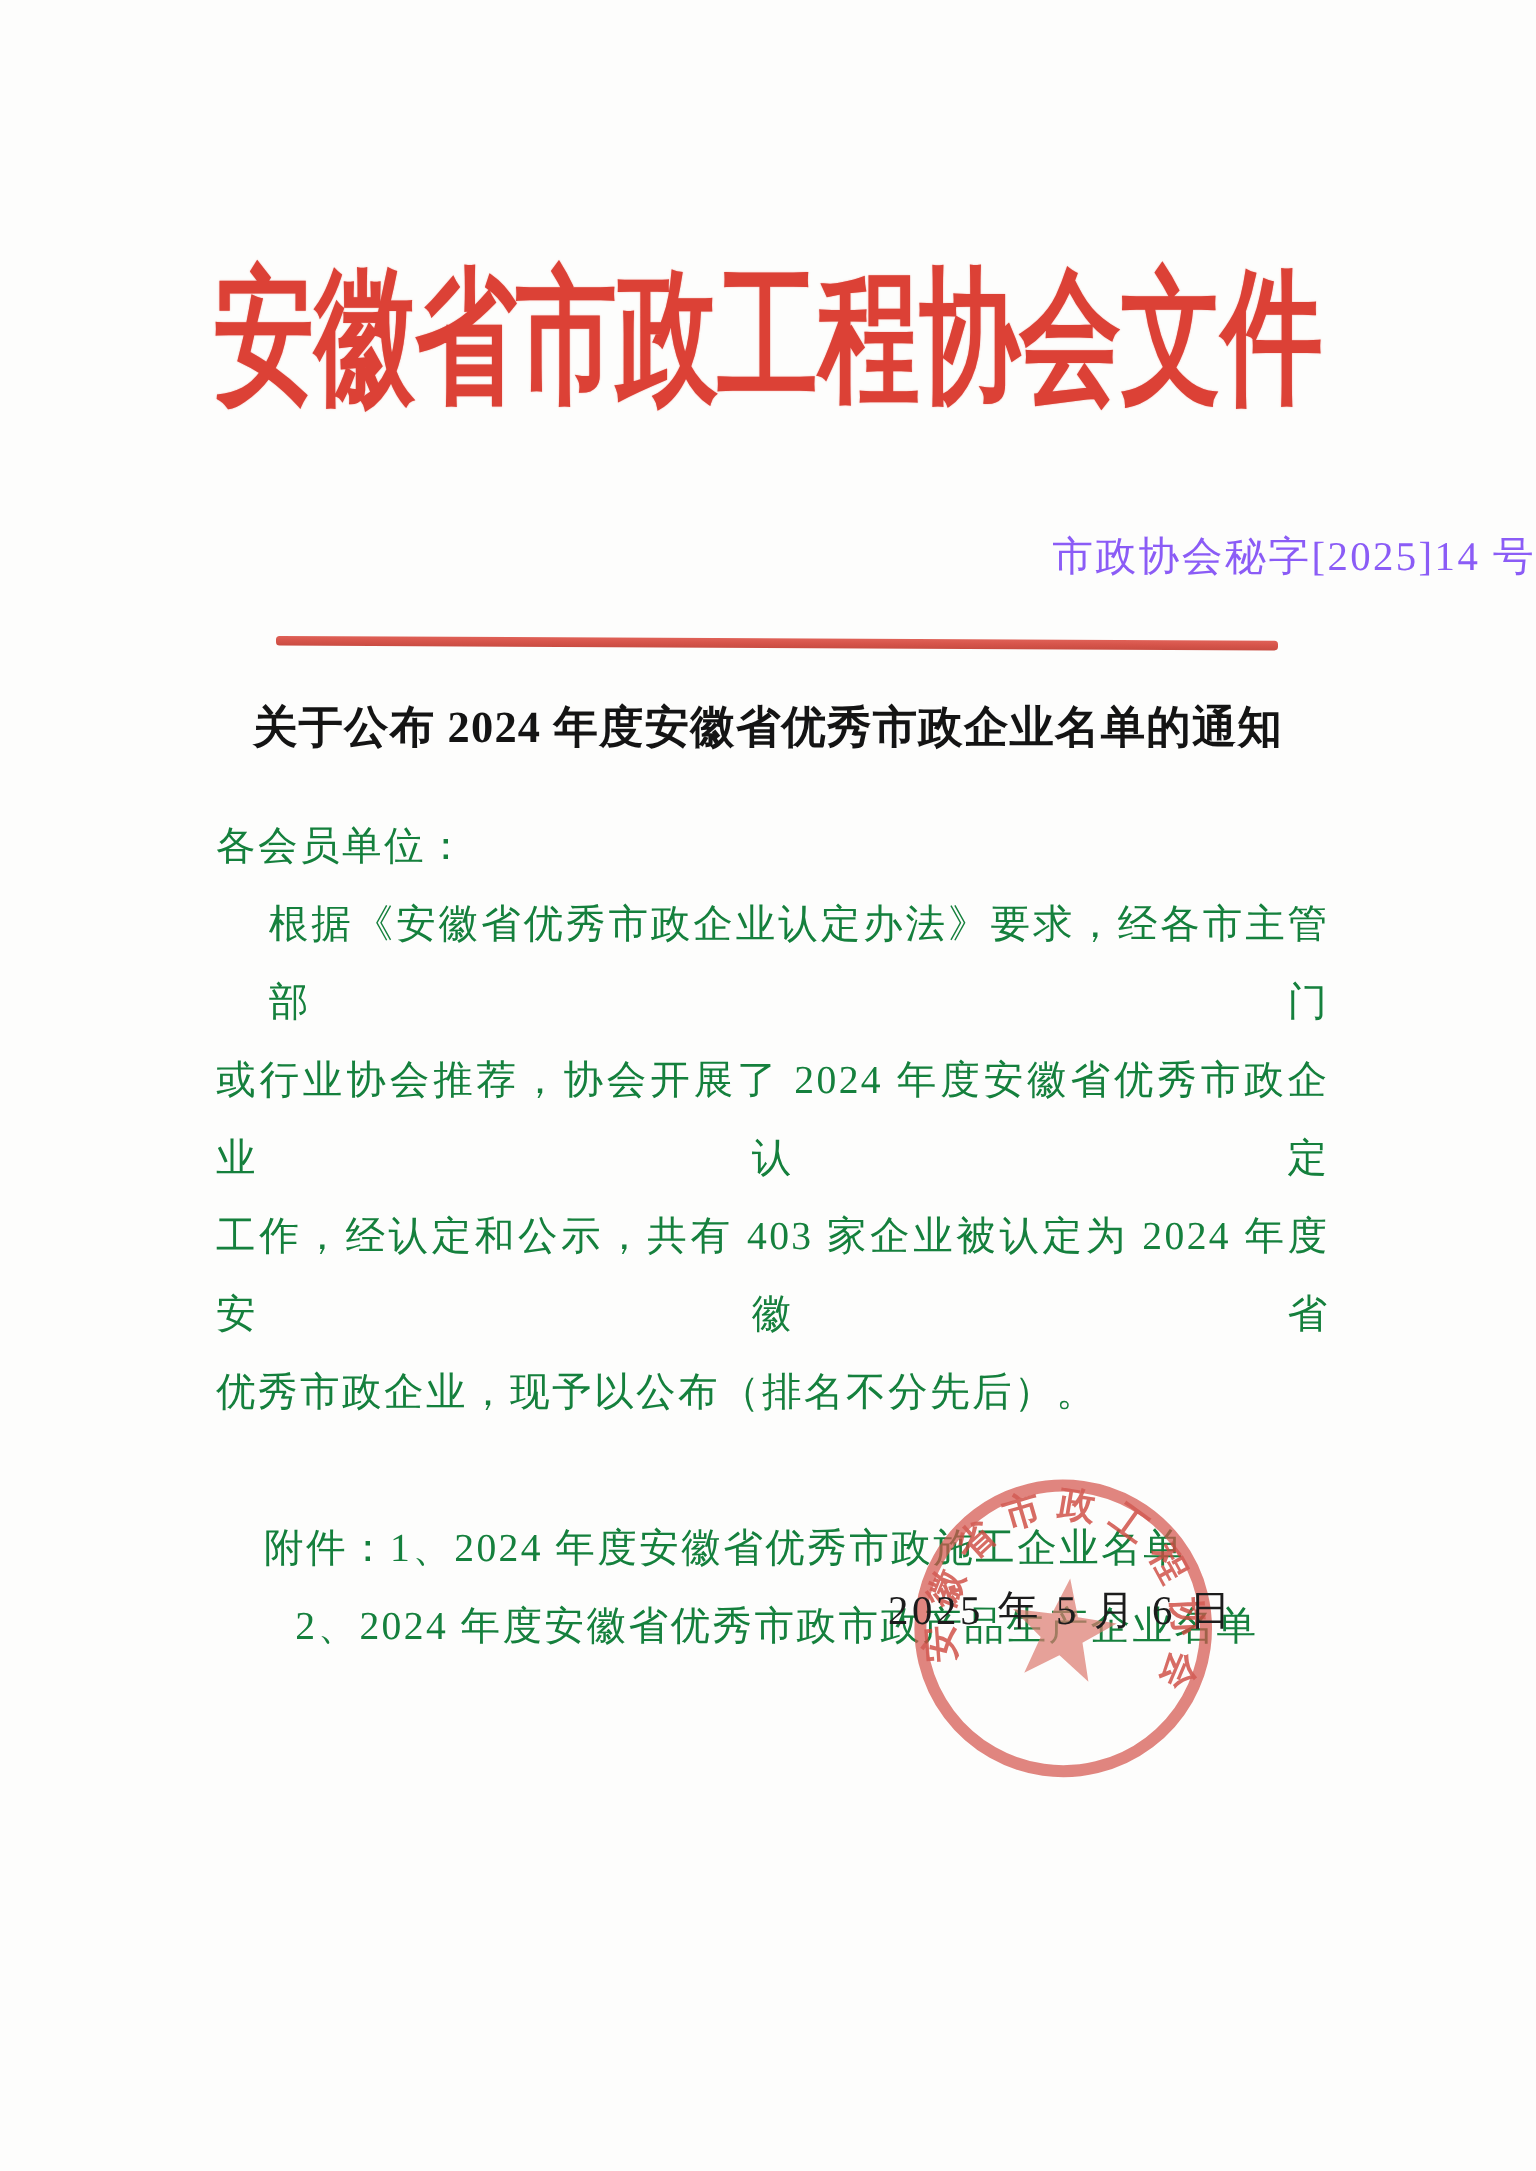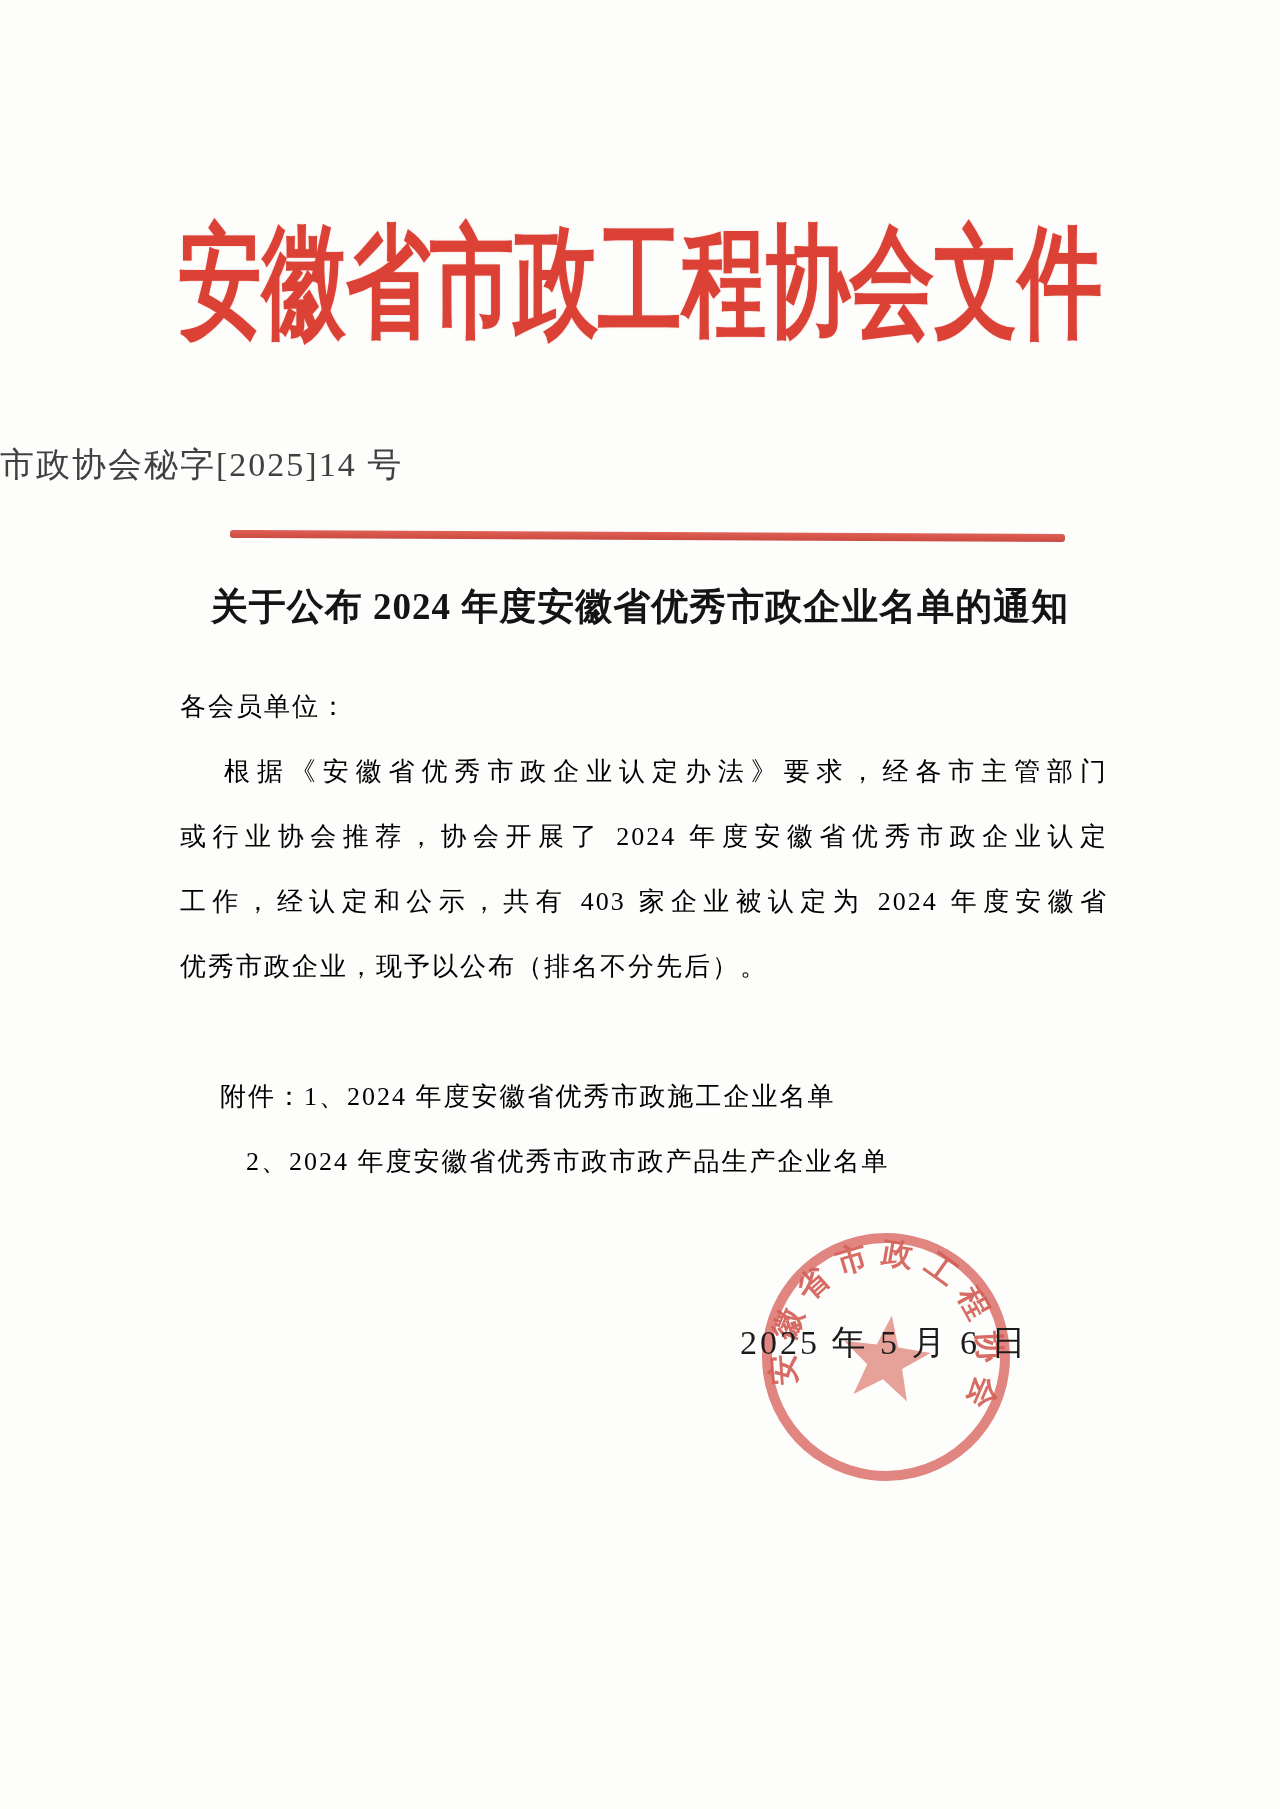--- a/index.html
+++ b/index.html
@@ -26,47 +26,47 @@
     color:#dc4136;
     letter-spacing:0px;
     transform:scaleY(1.45);
     transform-origin:center center;
     white-space:nowrap;
     text-shadow:0 0 1px rgba(220,65,54,.55);
   }
   
   .doc-number{
     position:absolute;top:444px;left:0;width:1280px;
-    text-align:left;
+    text-align:right;
     font-size:34px;line-height:42px;
     letter-spacing:2px;
-    color:#404040;
+    color:#8b5cf6;
   }
   
   .red-rule{
     position:absolute;top:532px;left:230px;width:835px;height:8px;
     background:linear-gradient(180deg,#df6157 0%,#d7554b 45%,#c94c42 100%);
     border-radius:3px;
     transform:rotate(0.28deg);
   }
   
   .notice-title{
     position:absolute;top:572px;left:0;width:1280px;
     text-align:center;
     font-size:37px;font-weight:bold;line-height:46px;
     letter-spacing:1px;
     color:#141414;
     margin-top:12px;
   }
   
   .body-block{
     position:absolute;top:674px;left:180px;width:928px;
-    font-size:26px;line-height:65px;
+    font-size:33px;line-height:65px;
     letter-spacing:2px;
-    color:#000000;
+    color:#15803d;
   }
   .line{white-space:nowrap;}
   .jline{
     text-align:justify;
     text-align-last:justify;
     white-space:normal;
   }
   .jline.indent{padding-left:44px;font-family:Liberation Serif, serif;}
   .spacer{height:65px;}
   .attach-1{margin-left:40px;white-space:nowrap;}

